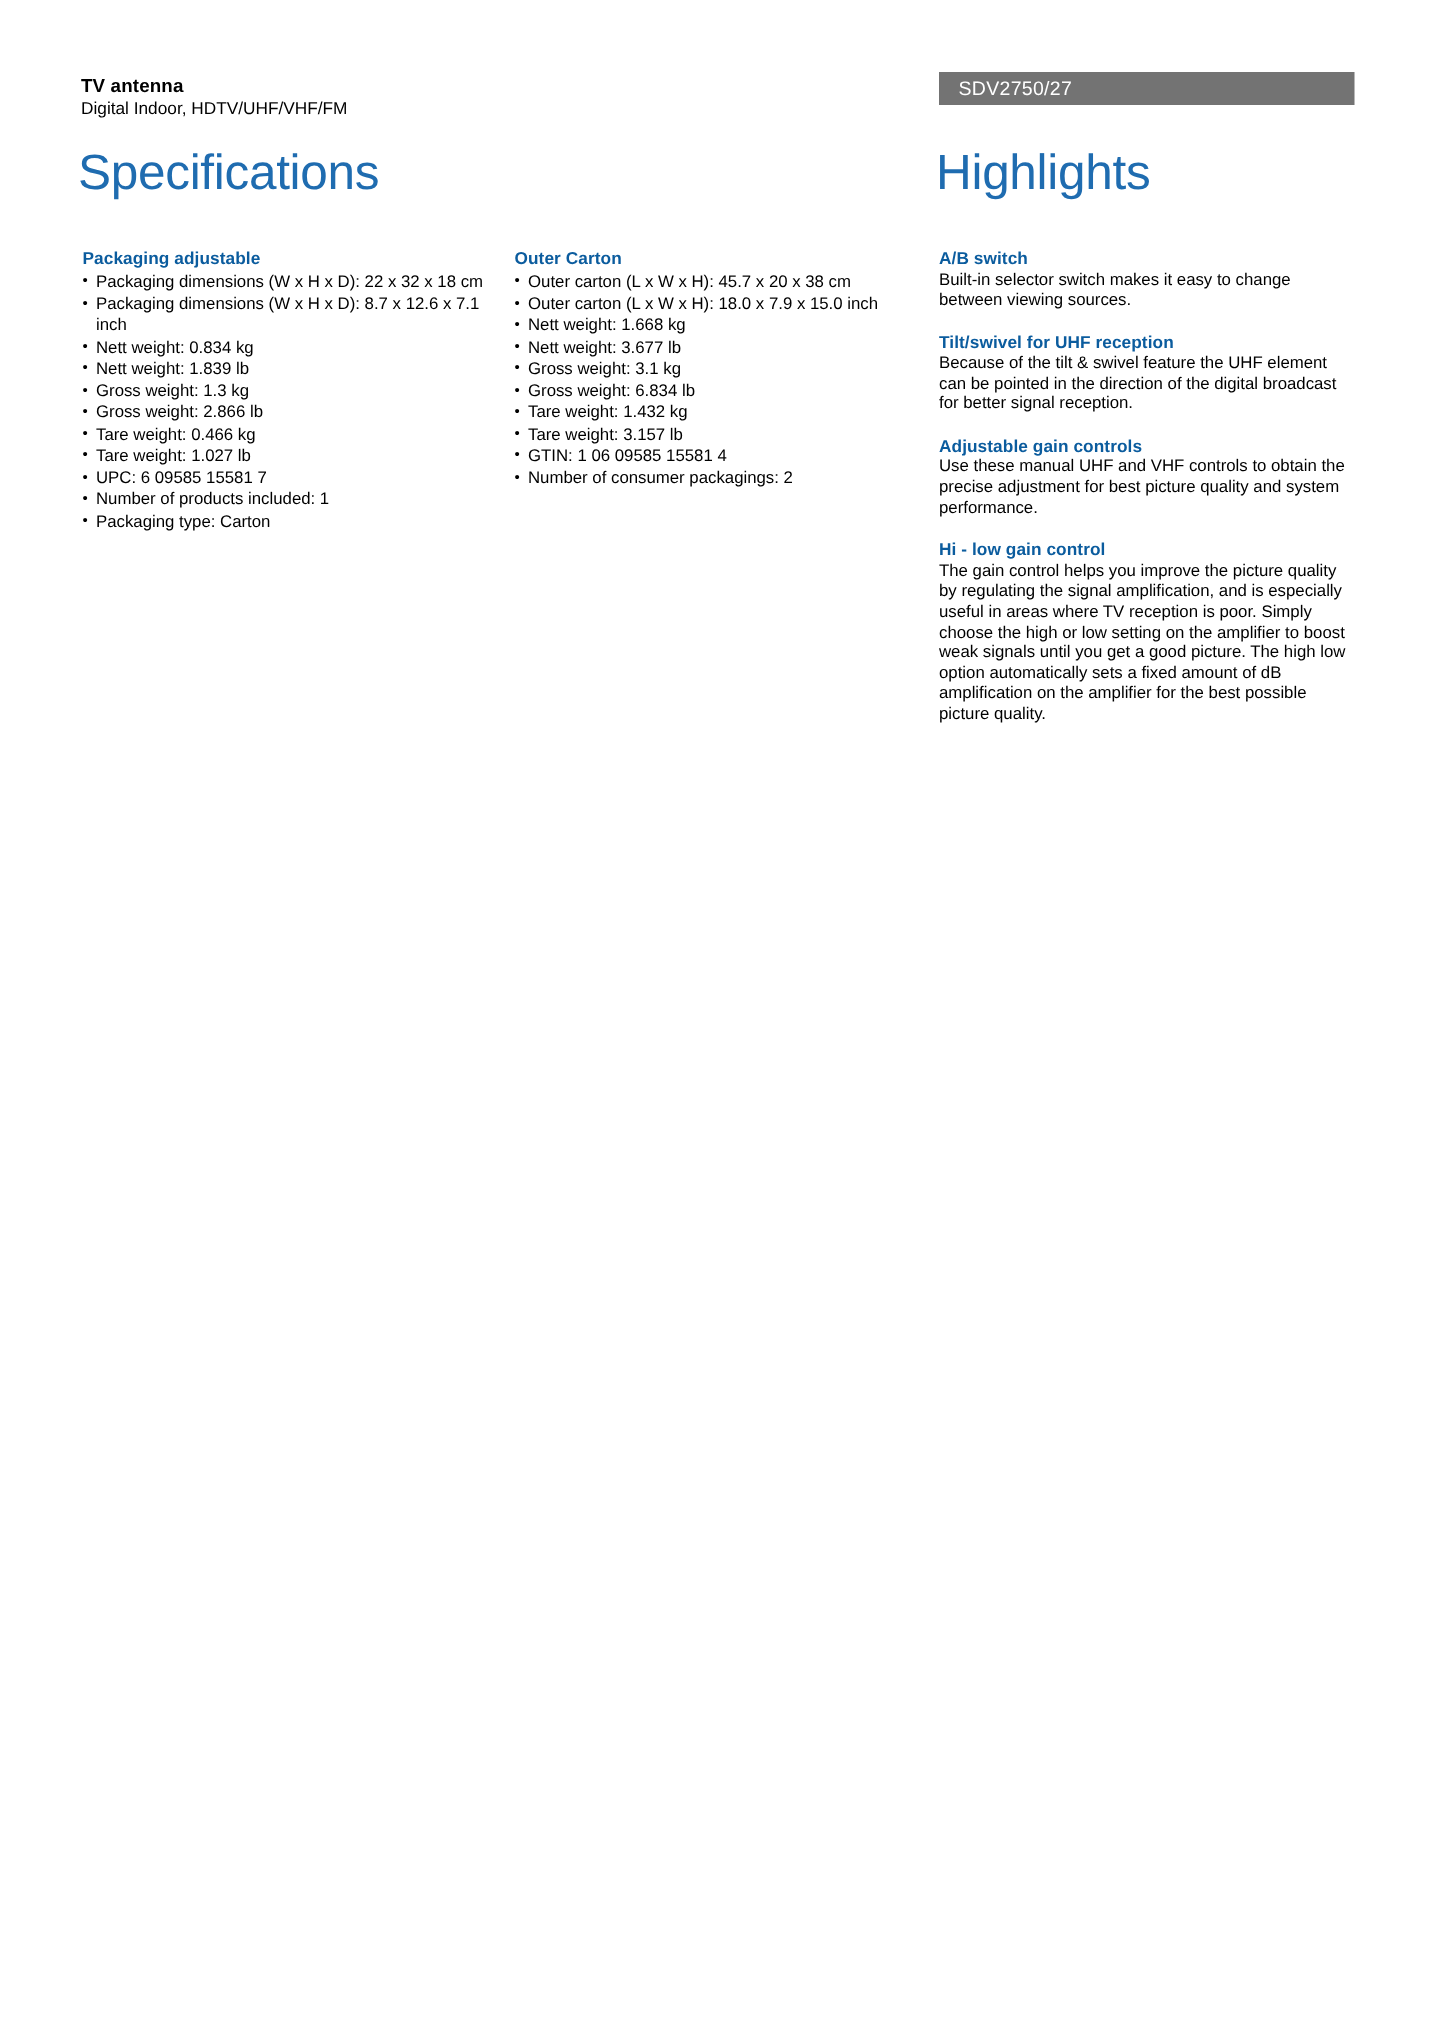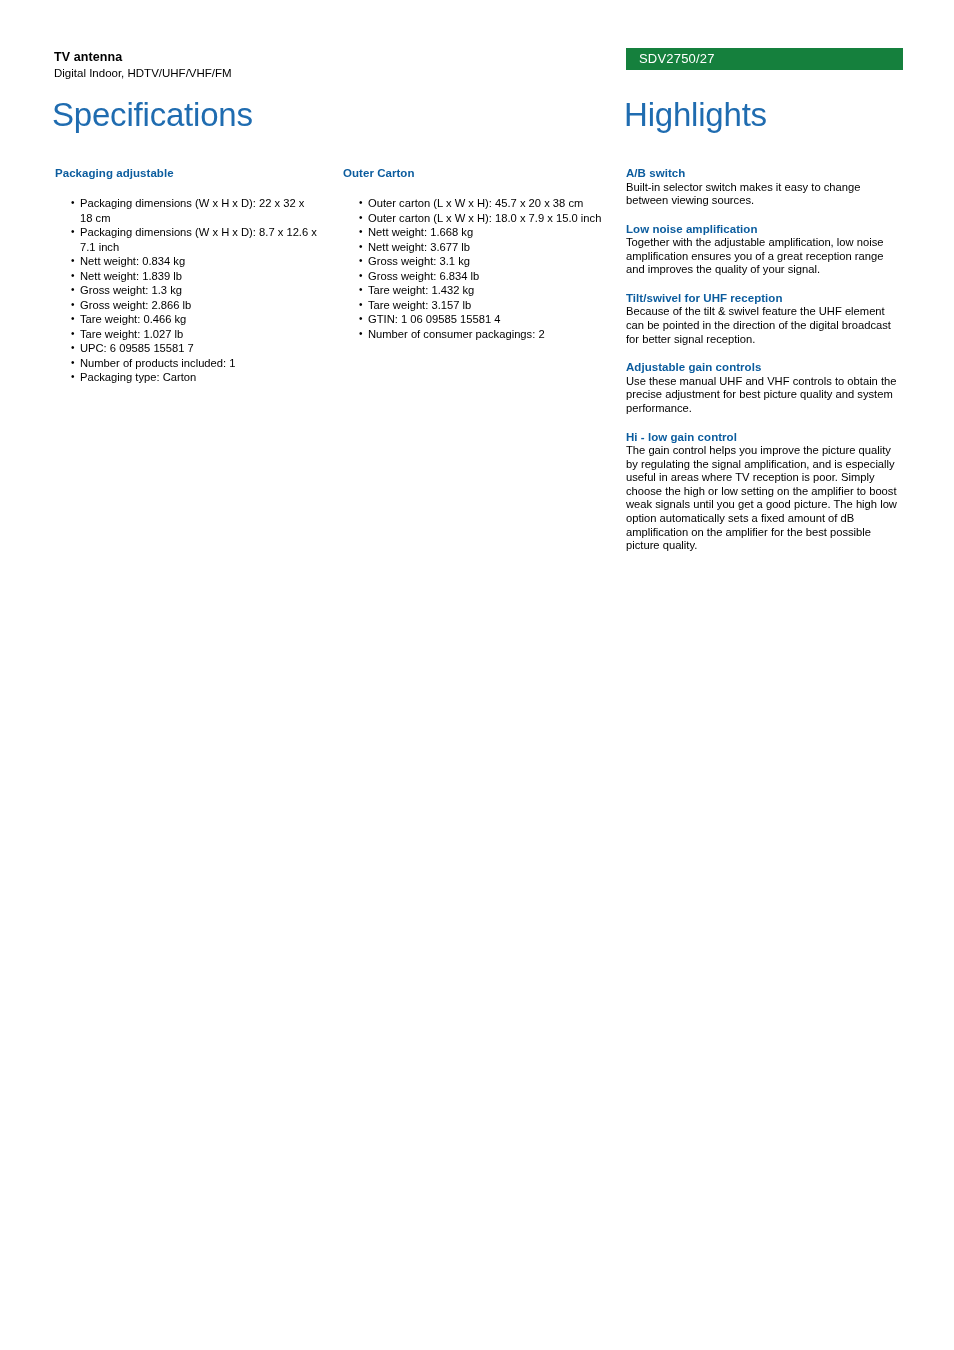--- a/index.html
+++ b/index.html
@@ -42,21 +42,21 @@
     left: 54px; top: 66px;
     font-size: 11.5px;
     font-weight: 400;
     line-height: 14px;
     color: #000;
   }
   .code-bar {
     position: absolute;
     left: 626px; top: 48px;
     width: 277px; height: 22px;
-    background: #15803d;
+    background: #737373;
   }
   .code-bar span {
     position: absolute;
     left: 13px; top: 3px;
     font-size: 13px;
     color: #ffffff;
     letter-spacing: .2px;
   }
   .big-title {
     position: absolute;
@@ -83,21 +83,21 @@
     font-weight: 700;
     color: #0b5c9e;
     line-height: 14px;
     margin: 0 0 1px 0;
     letter-spacing: .05px;
   }
   .spec-group { margin-bottom: 14px; }
 
   ul.bullets {
     list-style: none;
-    margin: 16px;
+    margin: 0;
     padding: 0;
   }
   ul.bullets li {
     position: relative;
     font-size: 11.2px;
     line-height: 14.5px;
     color: #000;
     padding-left: 9px;
     margin: 0;
   }
@@ -188,24 +188,20 @@
     </div>
   </div>
 
   <div class="col col-3">
 
     <div class="hl-block">
       <div class="hl-head">A/B switch</div>
       <p class="hl-body">Built-in selector switch makes it easy to change between viewing sources.</p>
     </div>
 
-    <div class="hl-block">
-      <div class="hl-head">Low noise amplification</div>
-      <p class="hl-body">Together with the adjustable amplification, low noise amplification ensures you of a great reception range and improves the quality of your signal.</p>
-    </div>
 
 
     <div class="hl-block">
       <div class="hl-head">Tilt/swivel for UHF reception</div>
       <p class="hl-body">Because of the tilt &amp; swivel feature the UHF element can be pointed in the direction of the digital broadcast for better signal reception.</p>
     </div>
 
     <div class="hl-block">
       <div class="hl-head">Adjustable gain controls</div>
       <p class="hl-body">Use these manual UHF and VHF controls to obtain the precise adjustment for best picture quality and system performance.</p>

